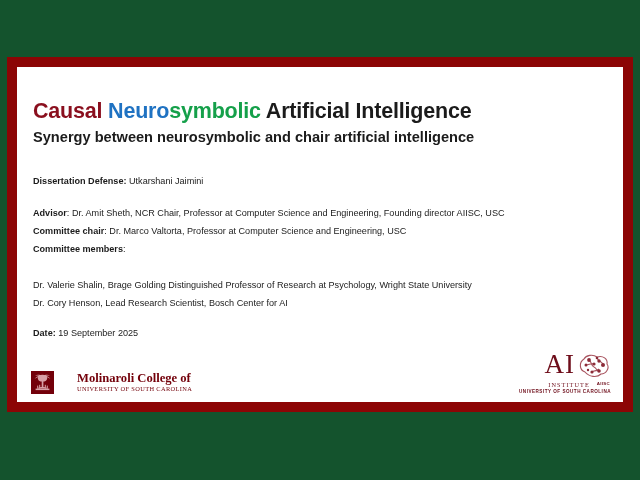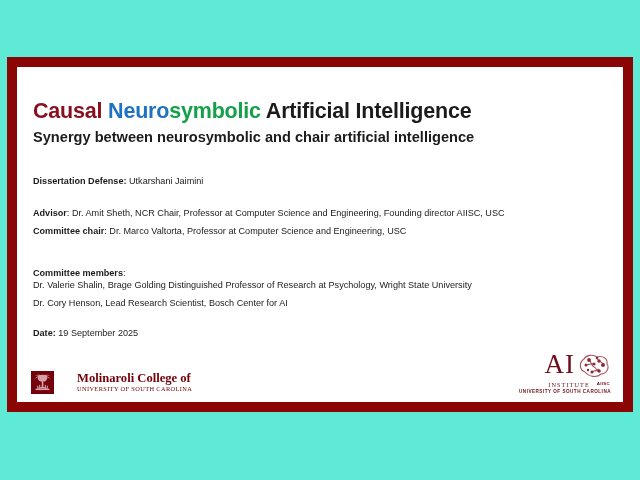--- a/index.html
+++ b/index.html
@@ -11,21 +11,21 @@
     width: 640px;
     height: 480px;
     overflow: hidden;
     font-family: "Liberation Sans", sans-serif;
   }
 
   #slide-viewport {
     position: relative;
     width: 640px;
     height: 480px;
-    background: #5eead4;
+    background: #14532d;
   }
 
   
   #slide-frame {
     position: absolute;
     left: 7px;
     top: 57px;
     width: 626px;
     height: 355px;
     background: #8c0505;
@@ -78,21 +78,21 @@
     font-size: 9.1px;
     color: #1b1b1b;
     white-space: nowrap;
     line-height: 1;
   }
   .body-line b { font-weight: bold; }
 
   .l-defense   { top: 110px; }
   .l-advisor   { top: 142px; }
   .l-chair     { top: 160px; }
-  .l-members   { top: 178px; margin-top: 24px; }
+  .l-members   { top: 178px; }
   .l-m1        { top: 196px; }
   .l-m2        { top: 214px; text-align: right; }
   .l-m3        { top: 232px; }
   .l-date      { top: 262px; }
 
   
   #molinaroli-logo {
     position: absolute;
     left: 14px;
     bottom: 8px;

